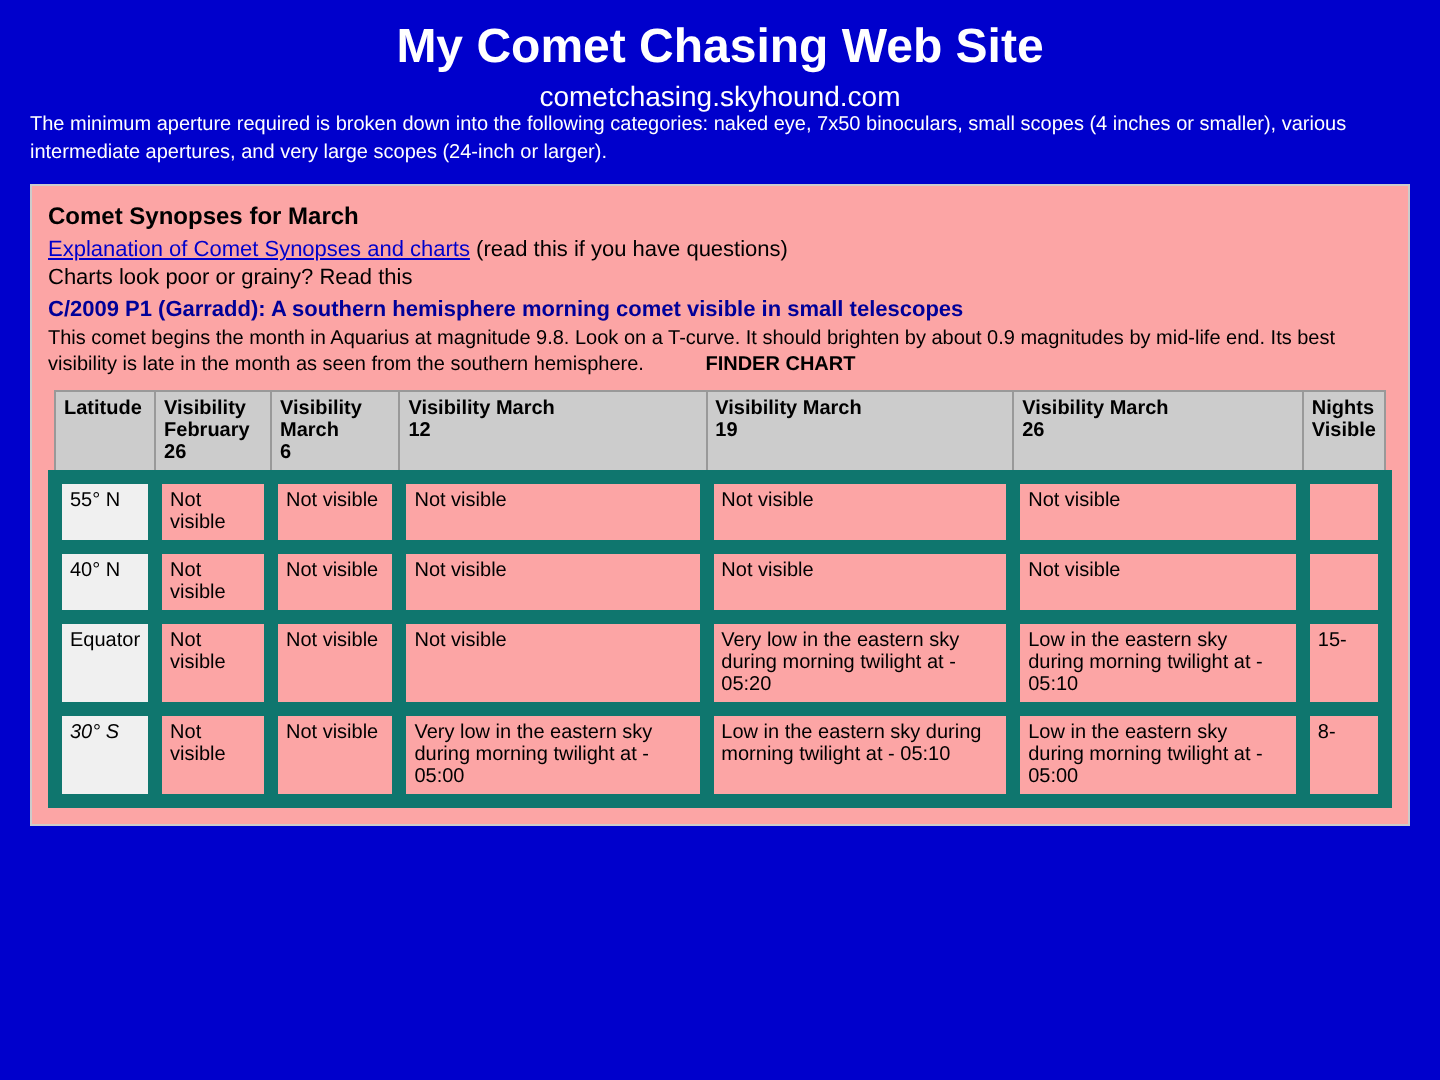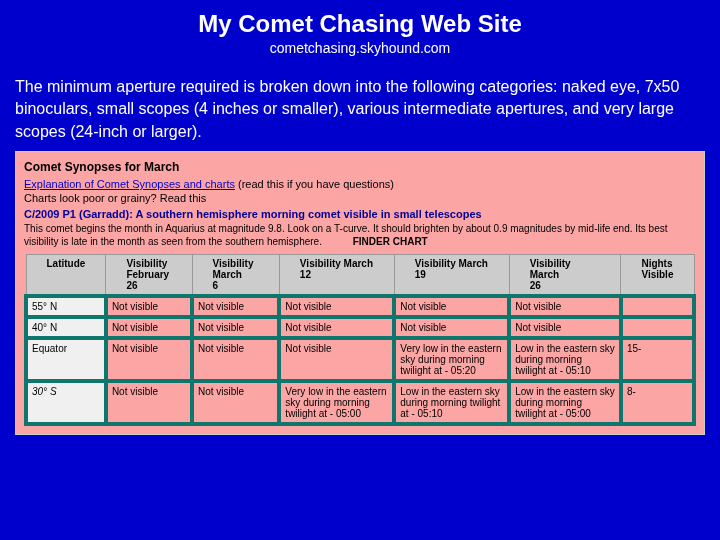--- a/index.html
+++ b/index.html
@@ -20,25 +20,25 @@
       color: white;
       font-size: 24px;
       font-weight: bold;
       text-align: center;
       margin-bottom: 2px;
     }
     .site-url {
       color: white;
       font-size: 14px;
       text-align: center;
-      margin-bottom: 20px;
+      margin-bottom: 0;
     }
     .description {
       color: white;
-      font-size: 16px;
+      font-size: 10px;
       line-height: 1.4;
       margin-bottom: 8px;
     }
     .content-box {
       background-color: #fca5a5;
       border: 1px solid #ccc;
       padding: 8px;
       font-size: 11px;
       color: black;
     }
@@ -79,28 +79,28 @@
     }
     table {
       width: 100%;
       border-collapse: collapse;
       font-size: 10px;
       margin-top: 4px;
     }
     th {
       background-color: #cccccc;
       border: 1px solid #999;
-      padding: 3px 20px;
+      padding: 3px 4px;
       text-align: left;
       font-weight: bold;
       vertical-align: top;
       font-size: 10px;
     }
     td {
-      border: 4px solid #0f766e;
+      border: 7px solid #0f766e;
       padding: 3px 4px;
       vertical-align: top;
       font-size: 10px;
     }
     .row-label {
       font-weight: normal;
       background-color: #f0f0f0;
     }
   </style>
 </head>

